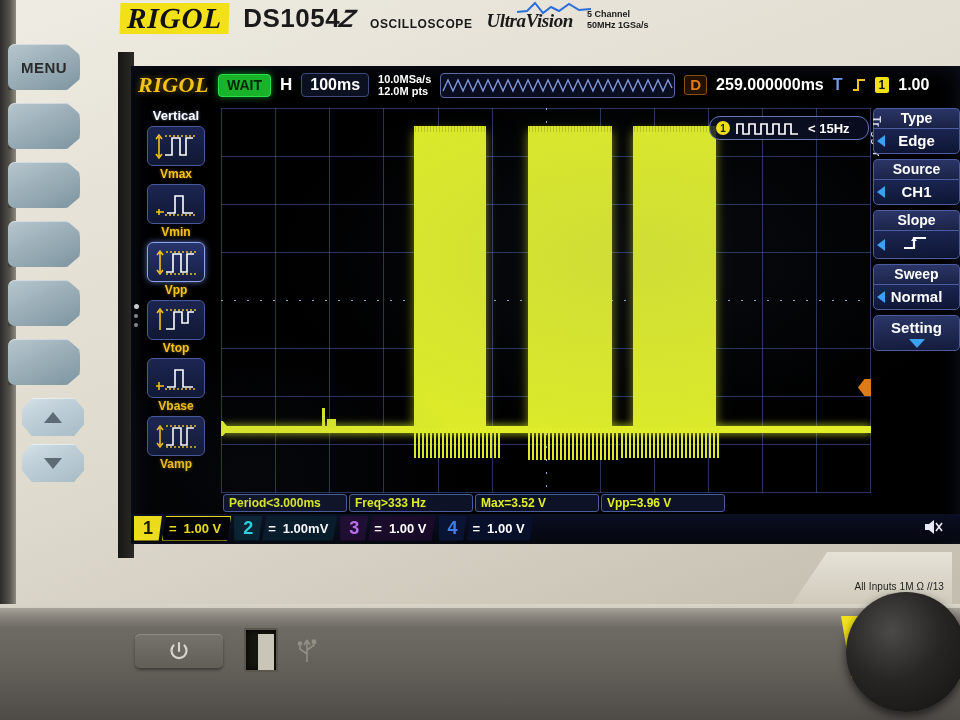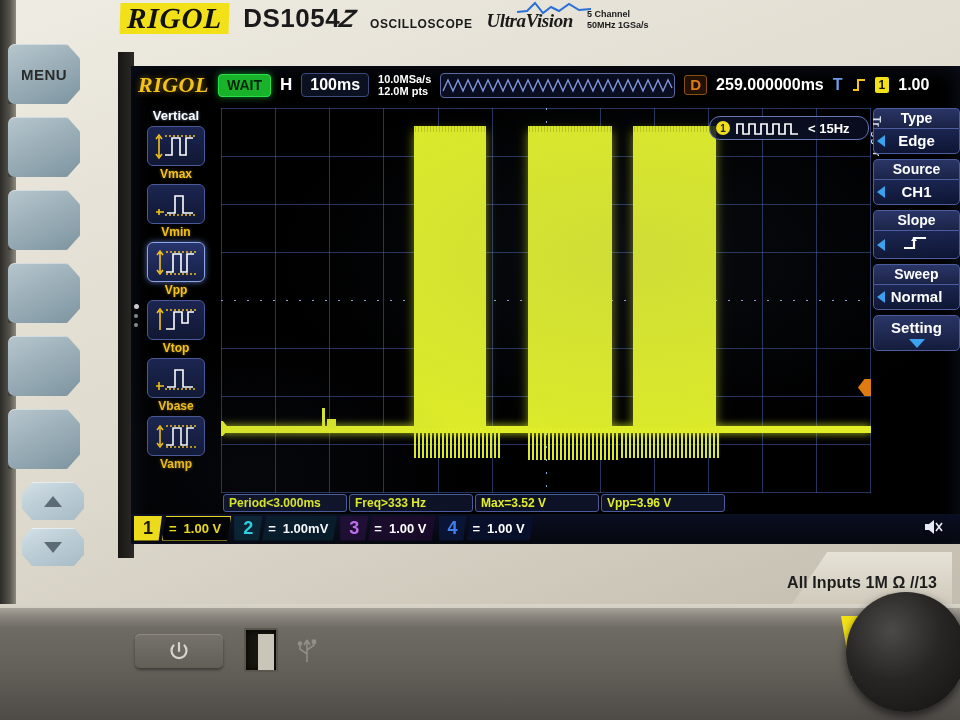--- a/index.html
+++ b/index.html
@@ -45,21 +45,21 @@
   .brand-uv { position:relative; padding-bottom:2px; }
   .brand-uv-txt { font-family:"Liberation Serif", serif; font-style:italic; font-size:19px; font-weight:bold; letter-spacing:-0.4px; }
   .brand-uv-wave {
     position:absolute; left:30px; top:-9px; width:74px; height:14px;
   }
   .brand-specs { font-size:9px; line-height:11px; font-weight:bold; padding-bottom:3px; }
 
   
   .btn-col { position:absolute; left:8px; top:44px; width:78px; }
   .sk {
-    position:relative; width:72px; height:60px; margin-bottom:13px;
+    position:relative; width:72px; height:46px; margin-bottom:13px;
     background:linear-gradient(155deg,#b7c6cd 0%, #9fb2bb 40%, #8ba1ac 75%, #7d939f 100%);
     border-radius:7px 16px 16px 7px;
     box-shadow: 0 3px 4px rgba(0,0,0,.42), inset 0 1px 0 rgba(255,255,255,.45);
     clip-path: polygon(0 0, 82% 0, 100% 24%, 100% 76%, 82% 100%, 0 100%);
     display:flex; align-items:center; justify-content:center;
   }
   .sk-label { font-size:15px; font-weight:bold; color:#2b2b2b; letter-spacing:0.4px; }
   .sk-arrow {
     width:62px; height:38px; margin-bottom:8px;
     background:linear-gradient(155deg,#d4e1e7 0%, #bccdd6 45%, #a8bcc6 100%);
@@ -214,22 +214,22 @@
   .power-btn { position:absolute; left:135px; bottom:52px; width:88px; height:34px;
     background:linear-gradient(180deg,#77736c 0%, #615e58 100%); border-radius:5px;
     box-shadow: inset 0 1px 0 rgba(255,255,255,.18), 0 2px 3px rgba(0,0,0,.4);
     display:flex; align-items:center; justify-content:center; }
   .usb-port { position:absolute; left:244px; bottom:48px; width:34px; height:44px;
     background:#17150f; border:2px solid #5a564e; border-radius:2px;
     box-shadow: inset 0 0 6px #000; }
   .usb-tongue { position:absolute; left:12px; top:4px; width:16px; height:36px; background:#c9c5b8; }
   .usb-sym { position:absolute; left:296px; bottom:56px; opacity:.55; }
 
-  .inputs-note { position:absolute; right:23px; bottom:128px; font-size:16px;
-    font-weight:bold; color:#1d1d1d; letter-spacing:0.1px; }
+  .inputs-note { position:absolute; right:16px; bottom:128px; font-size:10px;
+    font-weight:normal; color:#1d1d1d; letter-spacing:0.1px; }
   .ch1-tab { position:absolute; right:75px; bottom:42px; width:44px; height:62px;
     background:#f2e118; clip-path: polygon(0 0, 100% 0, 100% 100%, 24% 100%);
     display:flex; align-items:center; justify-content:center; }
   .ch1-tab span { font-size:17px; font-weight:bold; color:#151500;
     writing-mode:vertical-rl; transform:rotate(180deg); letter-spacing:1px; }
   .bnc-knob { position:absolute; right:-6px; bottom:8px; width:120px; height:120px;
     border-radius:50%; background:radial-gradient(circle at 38% 32%, #4b4a48 0%, #272624 45%, #111 100%);
     box-shadow: 0 4px 10px rgba(0,0,0,.6); }
   .panel-notch { position:absolute; right:8px; bottom:116px; width:160px; height:52px;
     background:linear-gradient(180deg,#e6e2d6 0%, #cfcabb 100%);

